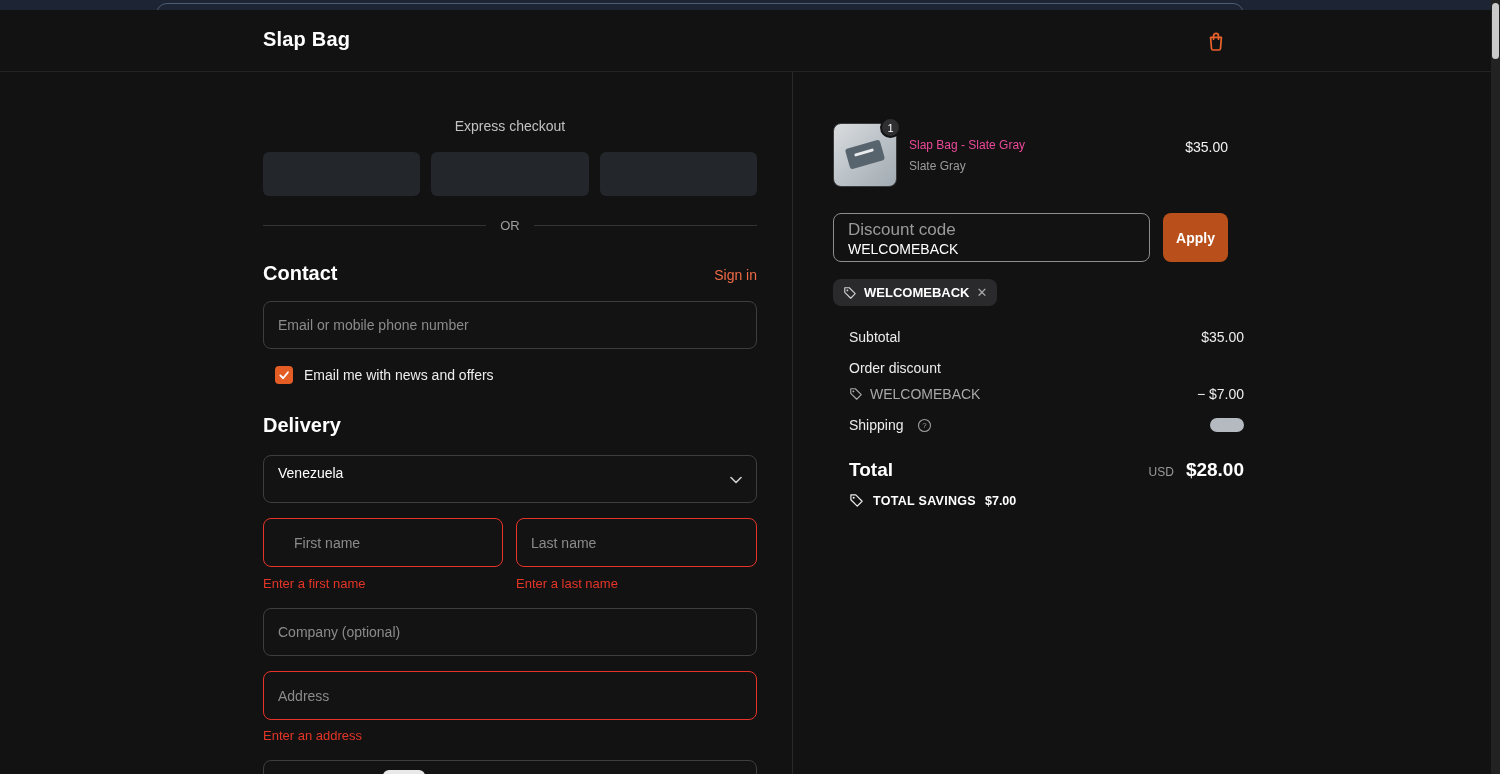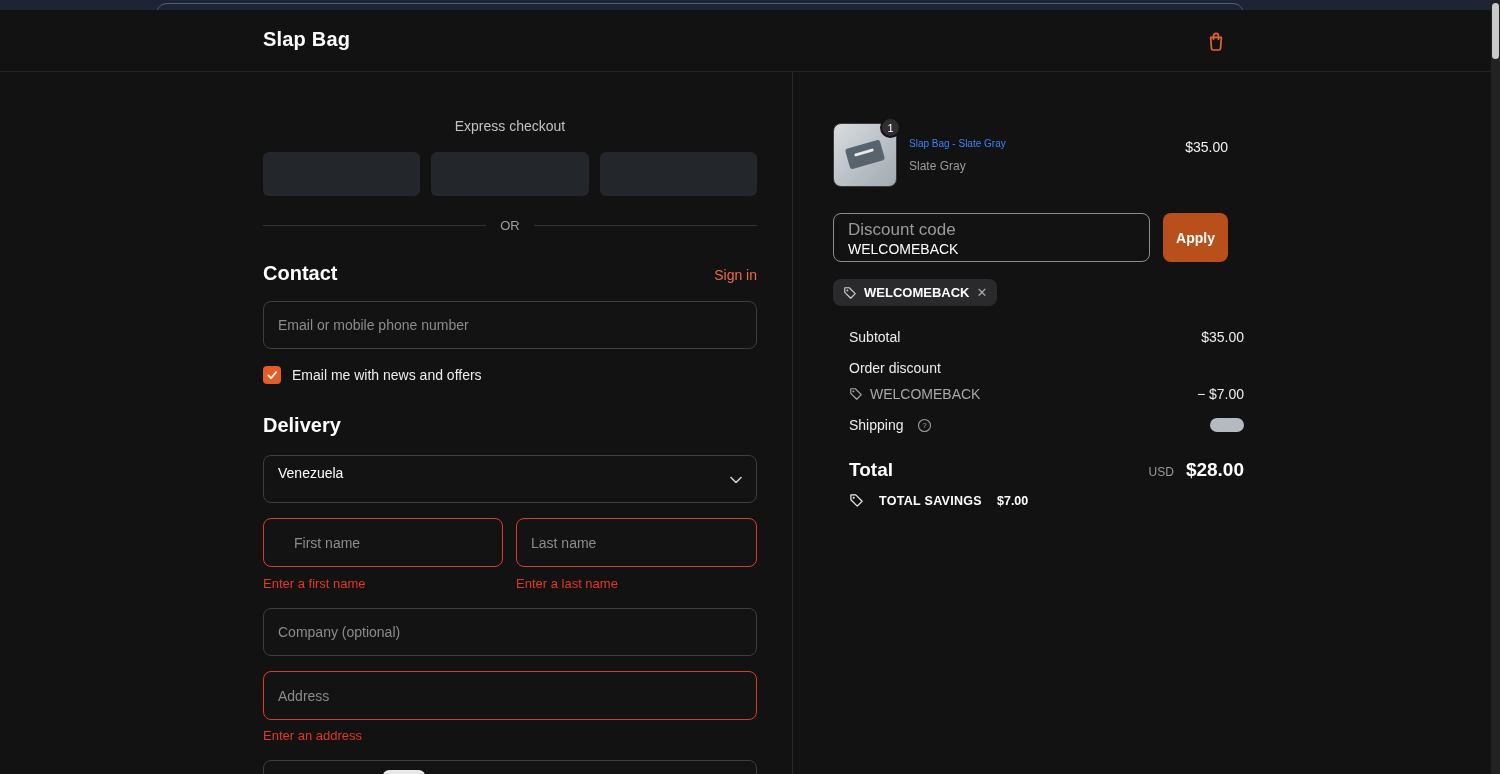--- a/index.html
+++ b/index.html
@@ -42,21 +42,21 @@
   .contact-row { position:absolute; top:190px; left:0; width:100%; display:flex; justify-content:space-between; align-items:baseline; }
   .section-heading { font-size:20px; font-weight:bold; color:#fff; }
   .sign-in { font-size:14px; color:var(--c-link,#f06a47); cursor:pointer; }
 
   .txt { position:absolute; left:0; width:100%; height:48px; background:#131313; border:1px solid #3e3e3e; border-radius:8px;
          color:#ededed; font-size:14px; padding:0 14px; outline:none; font-family:"Liberation Sans",sans-serif; }
   .txt::placeholder { color:#8b8b8b; }
   .txt.err { border:1.5px solid var(--c-error,#e53528); }
 
   .email-input { top:229px; }
-  .checkbox-row { position:absolute; top:294px; left:0; display:flex; align-items:center; gap:11px; cursor:pointer; }
+  .checkbox-row { position:absolute; top:294px; left:12px; display:flex; align-items:center; gap:11px; cursor:pointer; }
   .checkbox { width:18px; height:18px; border-radius:4px; background:var(--c-checkbox,#e35d25); display:flex; align-items:center; justify-content:center; }
   .checkbox-label { font-size:14px; color:#ededed; }
 
   
   .delivery-heading { position:absolute; top:342px; left:0; }
   .select-box { position:absolute; top:383px; left:0; width:100%; height:48px; background:#131313; border:1px solid #3e3e3e; border-radius:8px;
                 padding:7px 14px 0; cursor:pointer; }
   .select-label { display:block; font-size:11px; color:#9a9a9a; }
   .select-value { display:block; font-size:14px; color:#fff; margin-top:2px; }
   .select-chevron { position:absolute; right:14px; top:20px; }
@@ -73,21 +73,21 @@
   .autofill-pill { position:absolute; top:698px; left:120px; width:42px; height:12px; background:#e9e9e9; border-radius:6px; }
 
   
   .product-row { position:absolute; top:51px; left:0; width:100%; height:64px; }
   .thumb { position:absolute; left:0; top:0; width:64px; height:64px; border:1px solid #3a3a3a; border-radius:8px;
            background:linear-gradient(135deg,#d9dcde 0%,#b9c0c6 55%,#a2abb2 100%); }
   .thumb-shape { position:absolute; left:13px; top:20px; width:36px; height:21px; background:#57646e; border-radius:3px; transform:rotate(-16deg); }
   .thumb-strap { position:absolute; left:20px; top:27px; width:20px; height:3px; background:#e8eaec; border-radius:2px; transform:rotate(-16deg); }
   .qty-badge { position:absolute; left:46px; top:-7px; width:21px; height:21px; border-radius:50%; background:#2f2f31; border:2px solid #121212;
                color:#fff; font-size:11px; display:flex; align-items:center; justify-content:center; }
-  .product-name { position:absolute; left:76px; top:15px; font-size:10px; color:#3b82f6; }
+  .product-name { position:absolute; left:76px; top:15px; font-size:12px; color:#ec4899; }
   .product-variant { position:absolute; left:76px; top:36px; font-size:12px; color:#9b9b9b; }
   .product-price { position:absolute; right:0; top:16px; font-size:14px; color:#f2f2f2; }
 
   .discount-row { position:absolute; top:141px; left:0; width:100%; height:49px; }
   .discount-field { position:absolute; left:0; top:0; width:317px; height:49px; border:1px solid #8d8d8d; border-radius:8px; background:#121212; padding:6px 14px 0; }
   .discount-label { display:block; font-size:17px; color:#9a9a9a; }
   .discount-input { display:block; width:100%; border:none; background:transparent; color:#fff; font-size:14px; margin-top:1px; outline:none; font-family:"Liberation Sans",sans-serif; }
   .apply-btn { position:absolute; left:330px; top:0; width:65px; height:49px; border:none; border-radius:8px; background:var(--c-apply,#b9501c);
                color:#fff; font-size:14px; font-weight:bold; cursor:pointer; font-family:"Liberation Sans",sans-serif; }
 
@@ -103,21 +103,21 @@
   .row-disc-code { top:314px; }
   .code-left { display:flex; align-items:center; gap:7px; color:#a8a8a8; }
   .row-shipping { top:345px; }
   .ship-left { display:flex; align-items:flex-end; gap:13px; }
   .skeleton-pill { width:34px; height:14px; background:#b5bac0; border-radius:7px; }
   .row-total { top:384px; height:28px; }
   .total-label { font-size:19px; font-weight:bold; color:#fff; }
   .total-right { display:flex; align-items:baseline; gap:12px; }
   .total-currency { font-size:12px; color:#9a9a9a; }
   .total-value { font-size:19px; font-weight:bold; color:#fff; }
-  .row-savings { top:421px; justify-content:flex-start; gap:15px; }
+  .row-savings { top:421px; justify-content:flex-start; gap:9px; }
   .savings-label { font-size:12.5px; font-weight:bold; color:#fff; letter-spacing:.3px; }
   .savings-value { font-size:12.5px; font-weight:bold; color:#fff; }
 
   svg { display:block; }
 </style>
 </head>
 <body>
 
 <div class="page">
 

